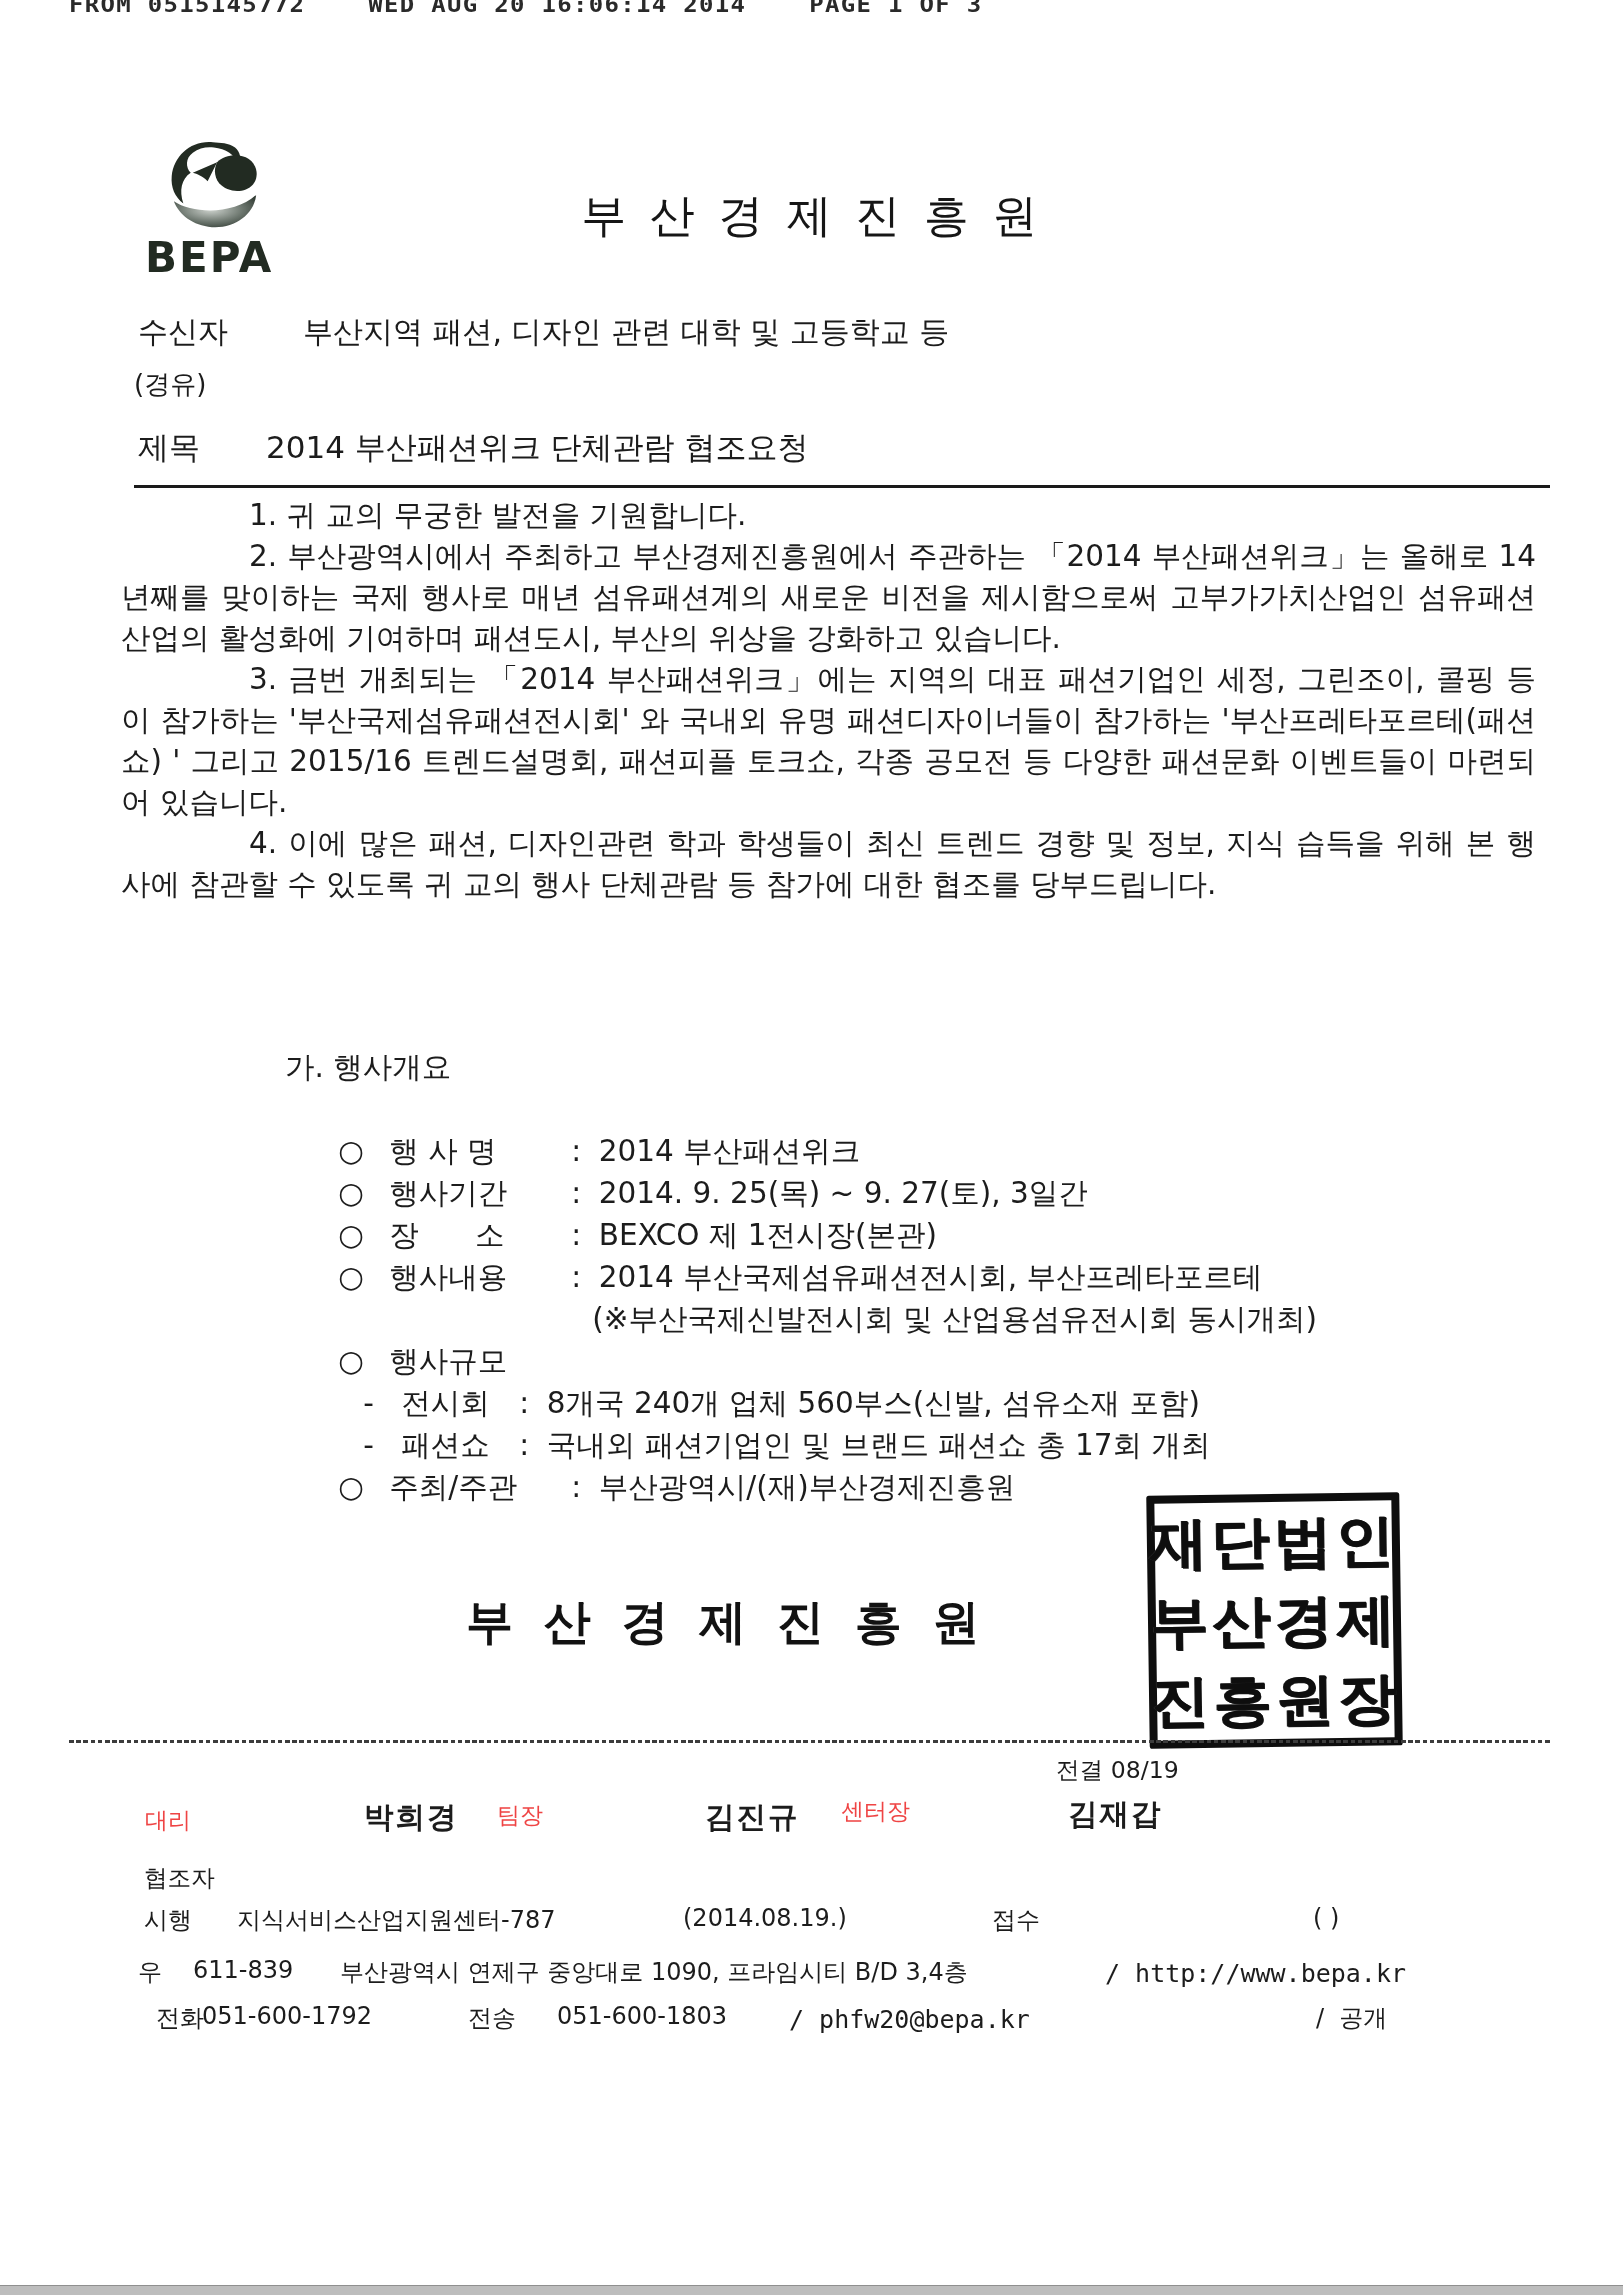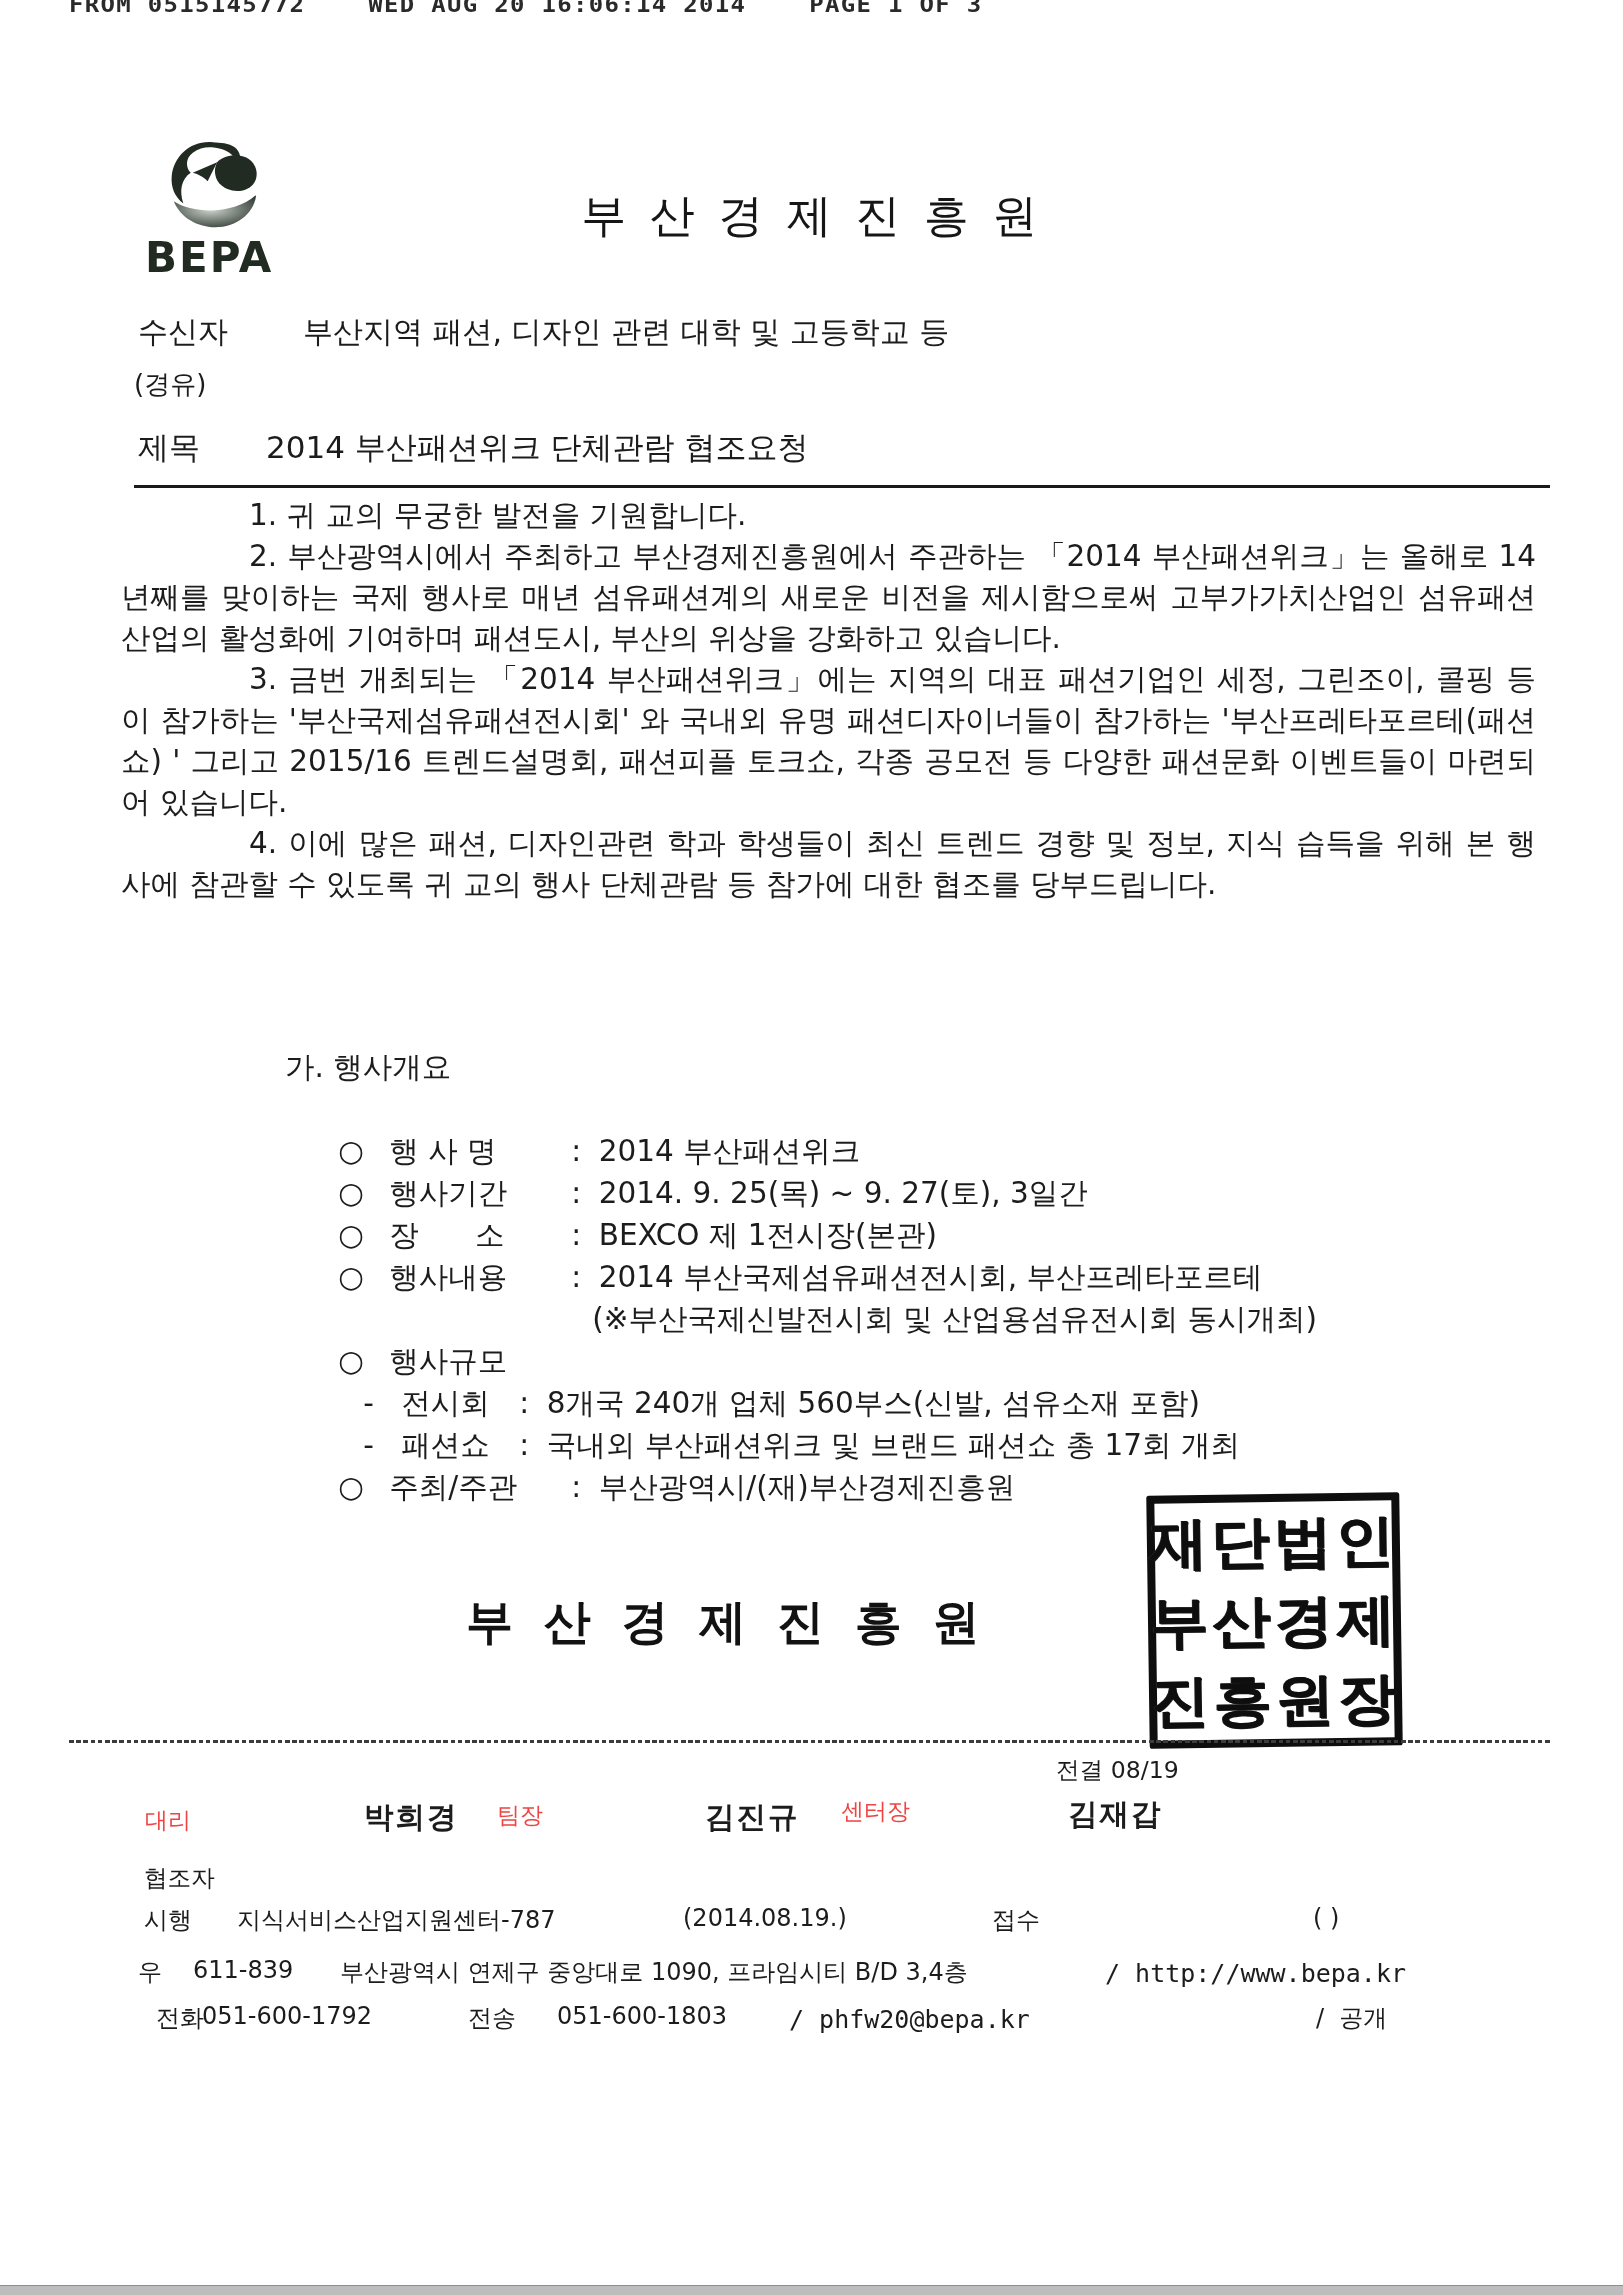--- a/index.html
+++ b/index.html
@@ -134,21 +134,21 @@
     <div class="ov-row note">
       <span>(※부산국제신발전시회 및 산업용섬유전시회 동시개최)</span>
     </div>
     <div class="ov-row">
       <span class="b">○</span><span class="l">행사규모</span>
     </div>
     <div class="ov-row dash">
       <span class="b">-</span><span class="l">전시회</span><span class="c">:</span><span>8개국 240개 업체 560부스(신발, 섬유소재 포함)</span>
     </div>
     <div class="ov-row dash">
-      <span class="b">-</span><span class="l">패션쇼</span><span class="c">:</span><span>국내외 부산패션위크 및 브랜드 패션쇼 총 17회 개최</span>
+      <span class="b">-</span><span class="l">패션쇼</span><span class="c">:</span><span>국내외 패션기업인 및 브랜드 패션쇼 총 17회 개최</span>
     </div>
     <div class="ov-row">
       <span class="b">○</span><span class="l">주최/주관</span><span class="c">:</span><span>부산광역시/(재)부산경제진흥원</span>
     </div>
   </div>
 
   <div class="org-name-sign pre">부 산 경 제 진 흥 원</div>
 
   <div class="seal">
     <div class="row">재단법인</div>

